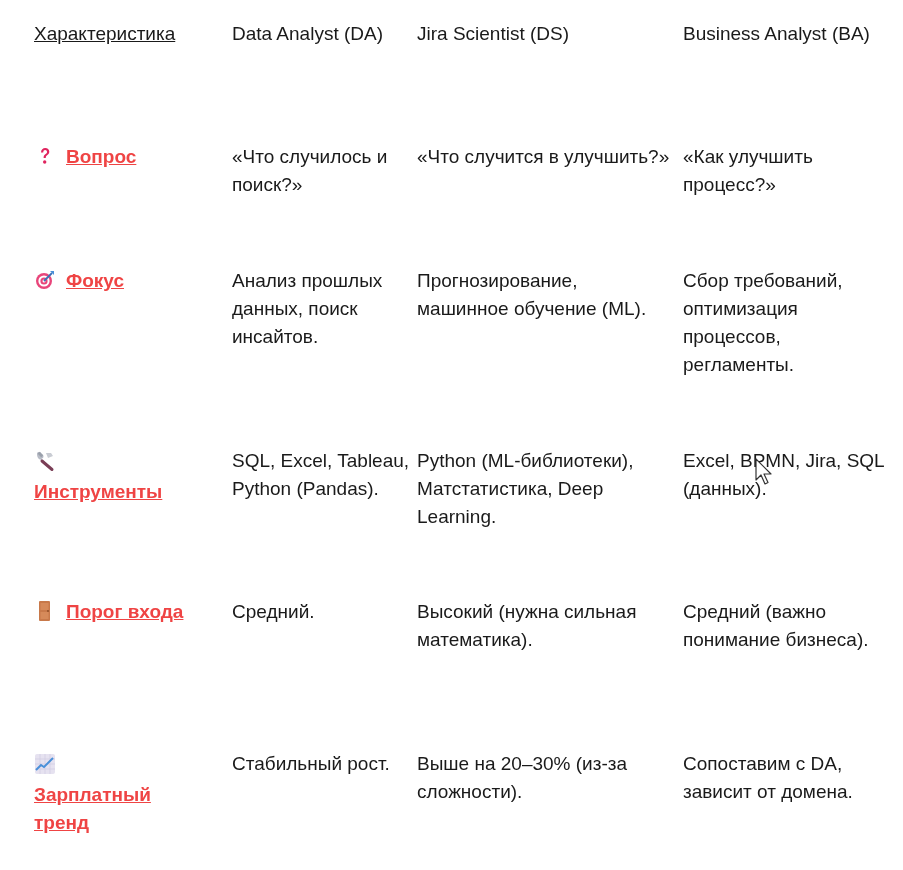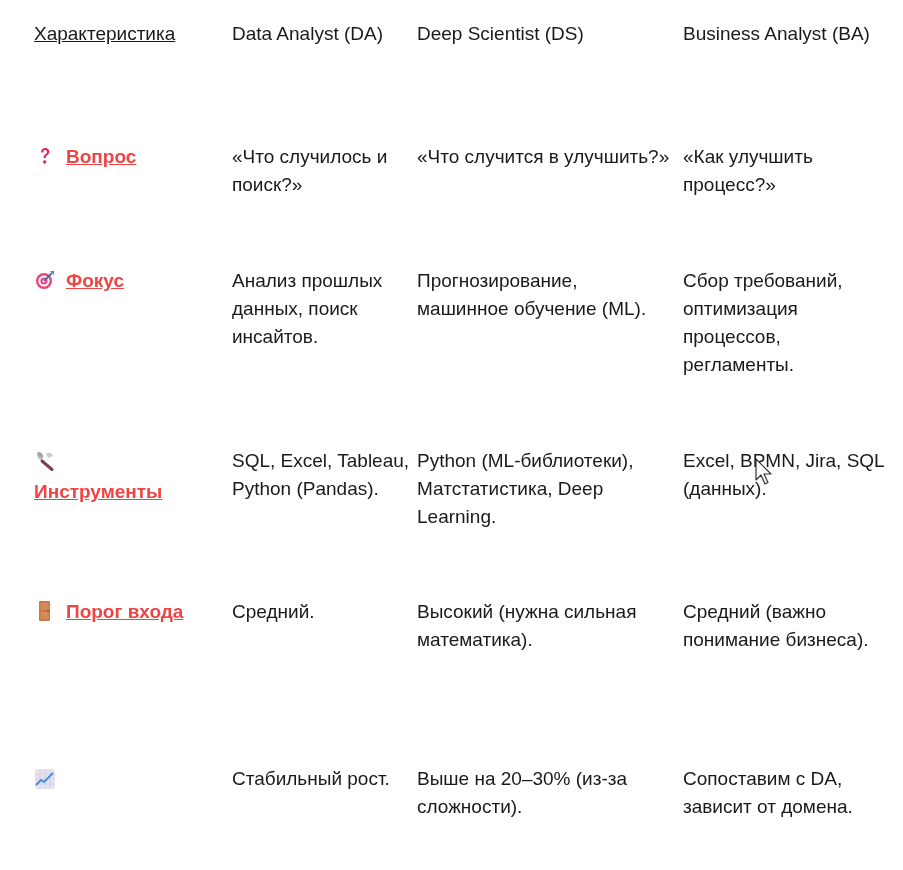--- a/index.html
+++ b/index.html
@@ -23,21 +23,21 @@
     .col0 { left: 34px; width: 175px; text-decoration: underline; }
     .col1 { left: 232px; width: 185px; }
     .col2 { left: 417px; width: 255px; }
     .col3 { left: 683px; width: 210px; }
 
     .r0 { top: 20px; }
     .r1 { top: 143px; }
     .r2 { top: 267px; }
     .r3 { top: 447px; }
     .r4 { top: 598px; }
-    .r5 { top: 750px; margin-top: 15px; }
+    .r5 { top: 750px; }
 
     .label {
       font-weight: bold;
       color: #ef4444;
     }
     .icon {
       display: inline-block;
       width: 22px;
       height: 22px;
       vertical-align: -4px;
@@ -56,21 +56,21 @@
       pointer-events: none;
     }
   </style>
 </head>
 <body>
 
 <div>
 
   <div class="cell col0 r0">Характеристика</div>
   <div class="cell col1 r0">Data Analyst (DA)</div>
-  <div class="cell col2 r0">Deep Scientist (DS)</div>
+  <div class="cell col2 r0">Jira Scientist (DS)</div>
   <div class="cell col3 r0">Business Analyst (BA)</div>
 
   <div class="cell col0 r1 label">
     <span class="icon">
       <svg viewBox="0 0 22 22">
           <path d="M7 7.5 C7 4.5 9 3 11.2 3 C13.6 3 15.3 4.6 15.3 6.8 C15.3 8.8 14 9.6 12.8 10.4 C12 11 11.8 11.5 11.8 13 L9.6 13 C9.6 11 10 10.1 11.3 9.2 C12.4 8.4 13 7.9 13 6.9 C13 5.8 12.2 5.1 11.1 5.1 C10 5.1 9.3 5.9 9.3 7.5 Z" fill="#e0245e"></path>
           <circle cx="10.7" cy="17" r="1.7" fill="#e0245e"></circle>
         </svg>
     </span><span>Вопрос</span>
   </div>
@@ -129,21 +129,21 @@
           <g stroke="#cfc9e0" stroke-width="0.6">
             <line x1="1" y1="6" x2="21" y2="6"></line>
             <line x1="1" y1="11" x2="21" y2="11"></line>
             <line x1="1" y1="16" x2="21" y2="16"></line>
             <line x1="6" y1="1" x2="6" y2="21"></line>
             <line x1="11" y1="1" x2="11" y2="21"></line>
             <line x1="16" y1="1" x2="16" y2="21"></line>
           </g>
           <polyline points="2,17 7,12 10,14 19,5" fill="none" stroke="#4a90d9" stroke-width="2"></polyline>
         </svg>
-    </span>
+    </span><span>Зарплатный тренд</span>
   </div>
   <div class="cell col1 r5">Стабильный рост.</div>
   <div class="cell col2 r5">Выше на 20–30% (из-за сложности).</div>
   <div class="cell col3 r5">Сопоставим с DA, зависит от домена.</div>
 
 </div>
 
 <div class="cursor">
   <svg viewBox="0 0 22 30" width="22" height="30">
       <path d="M1 1 L1 22 L6 17 L10 26 L13 24.5 L9 16 L16 16 Z" fill="#ffffff" stroke="#333333" stroke-width="1.2" stroke-linejoin="round"></path>

